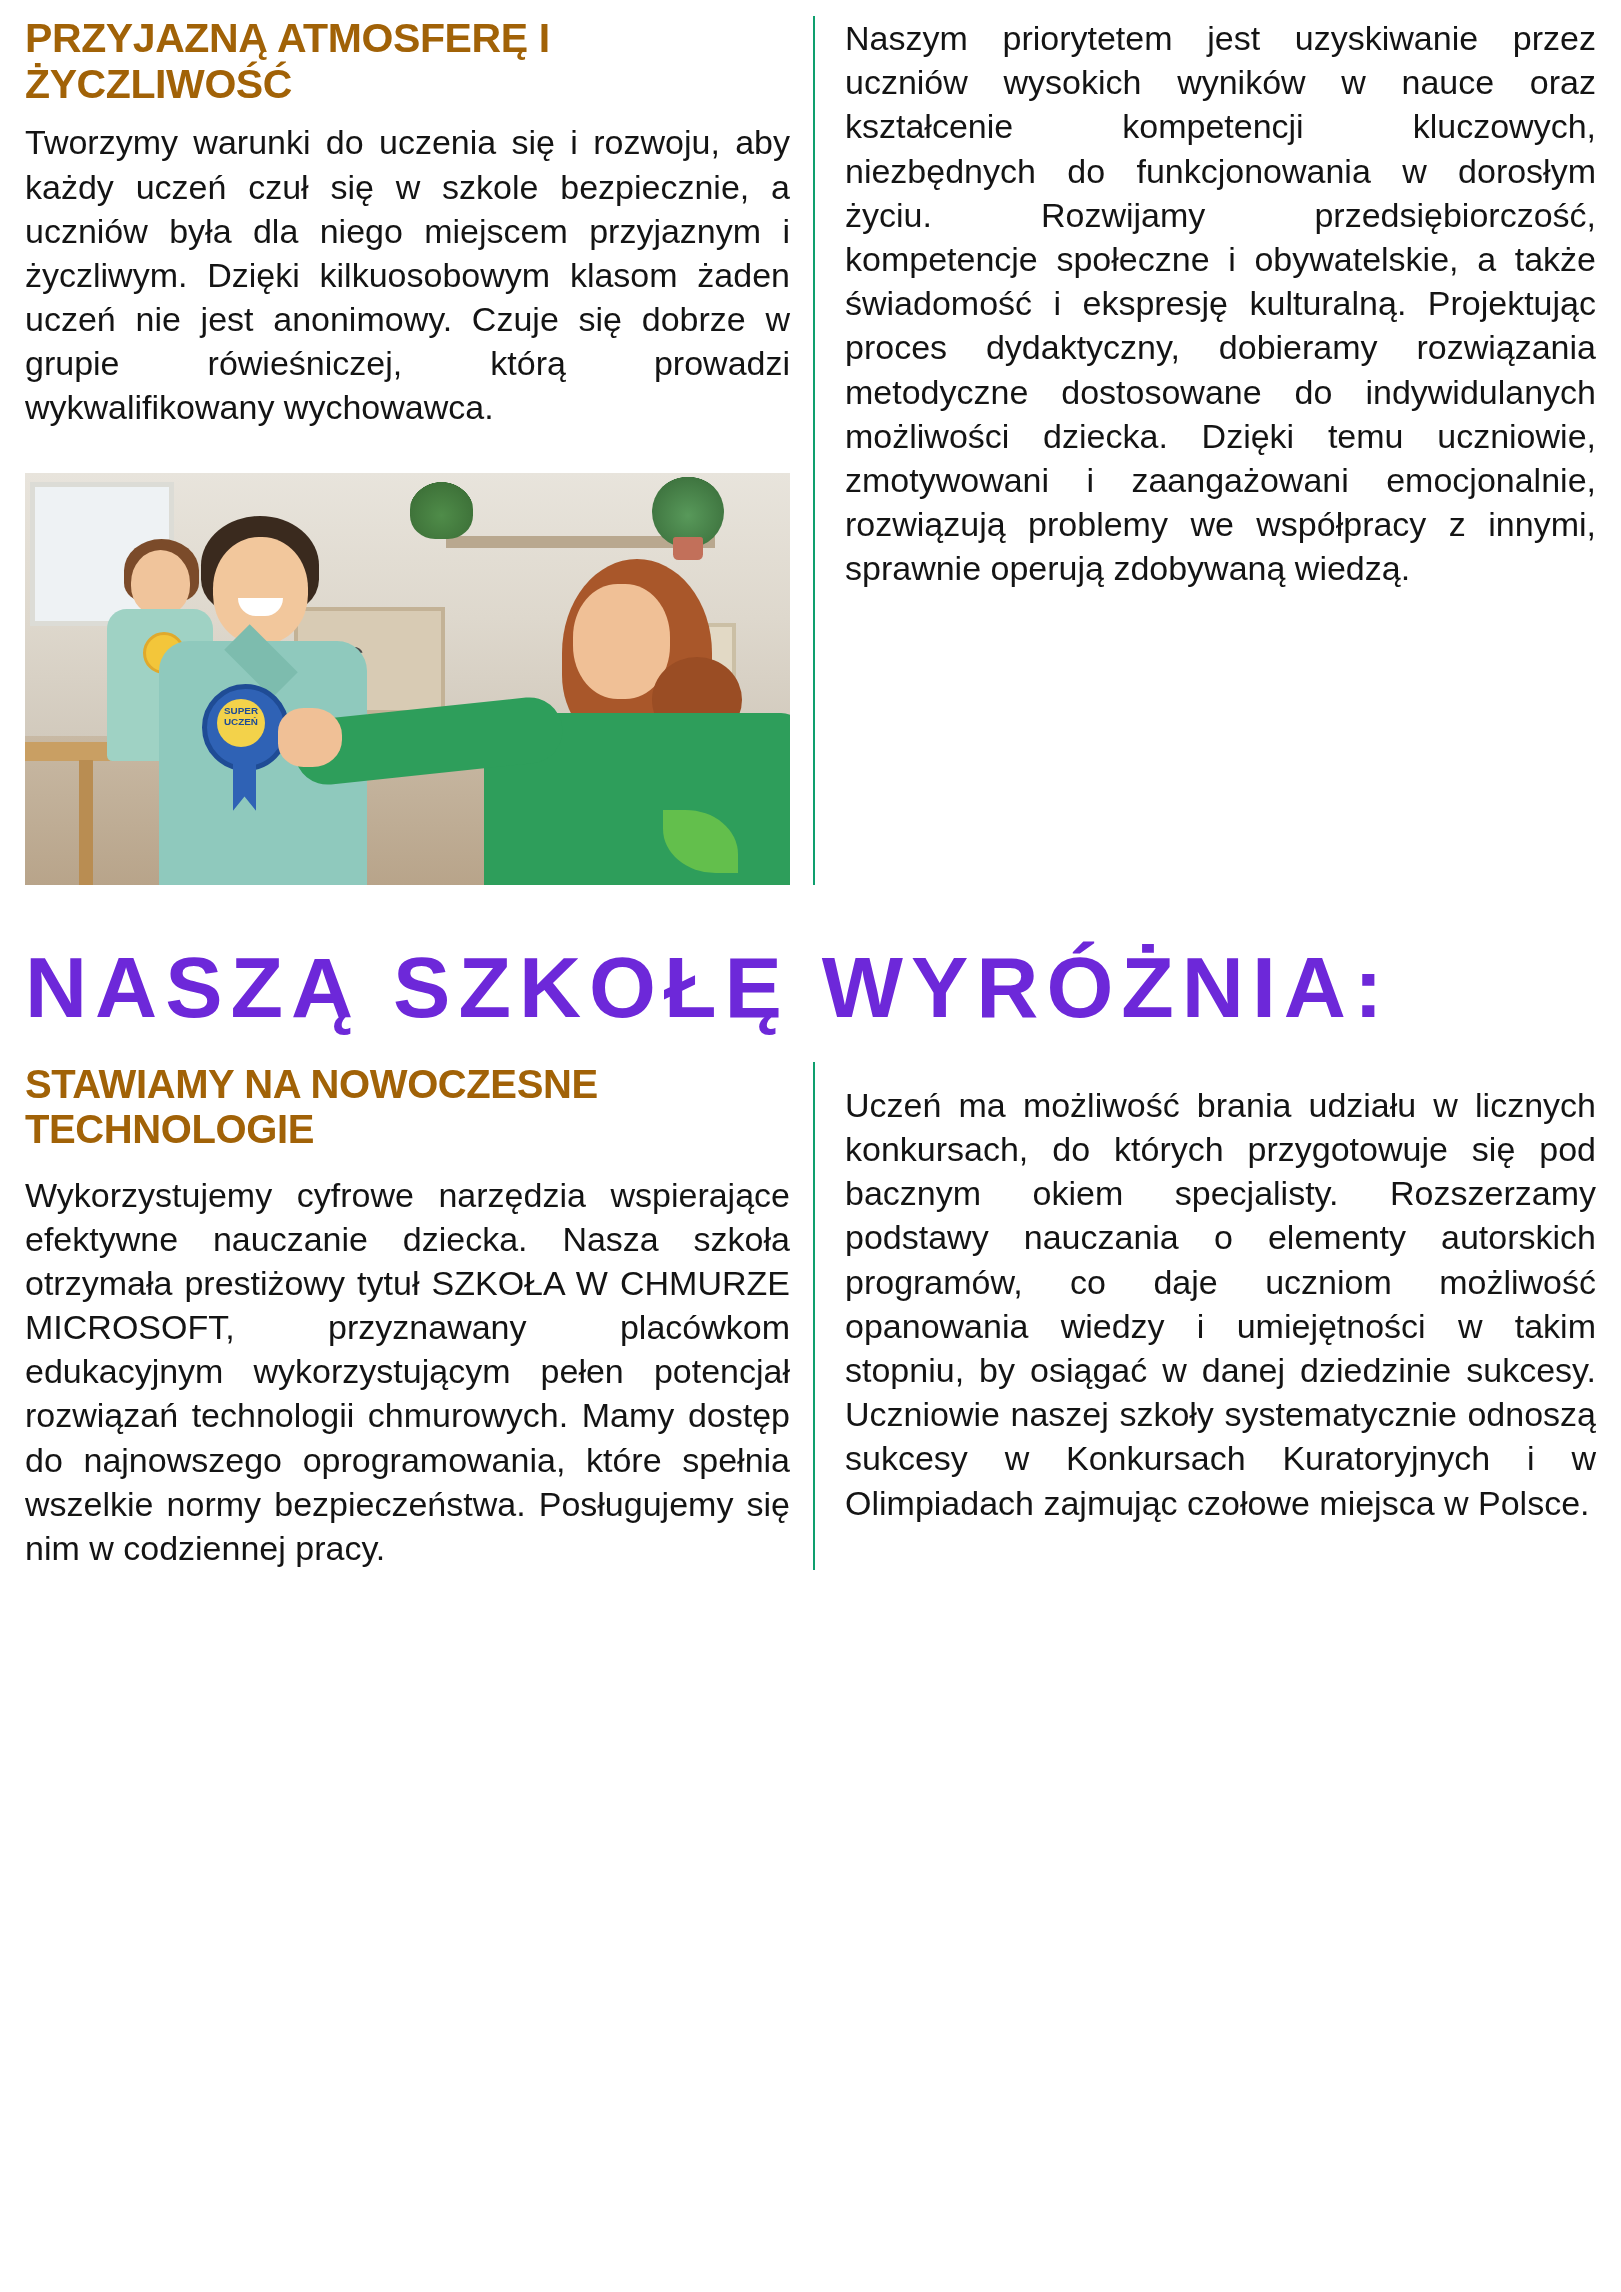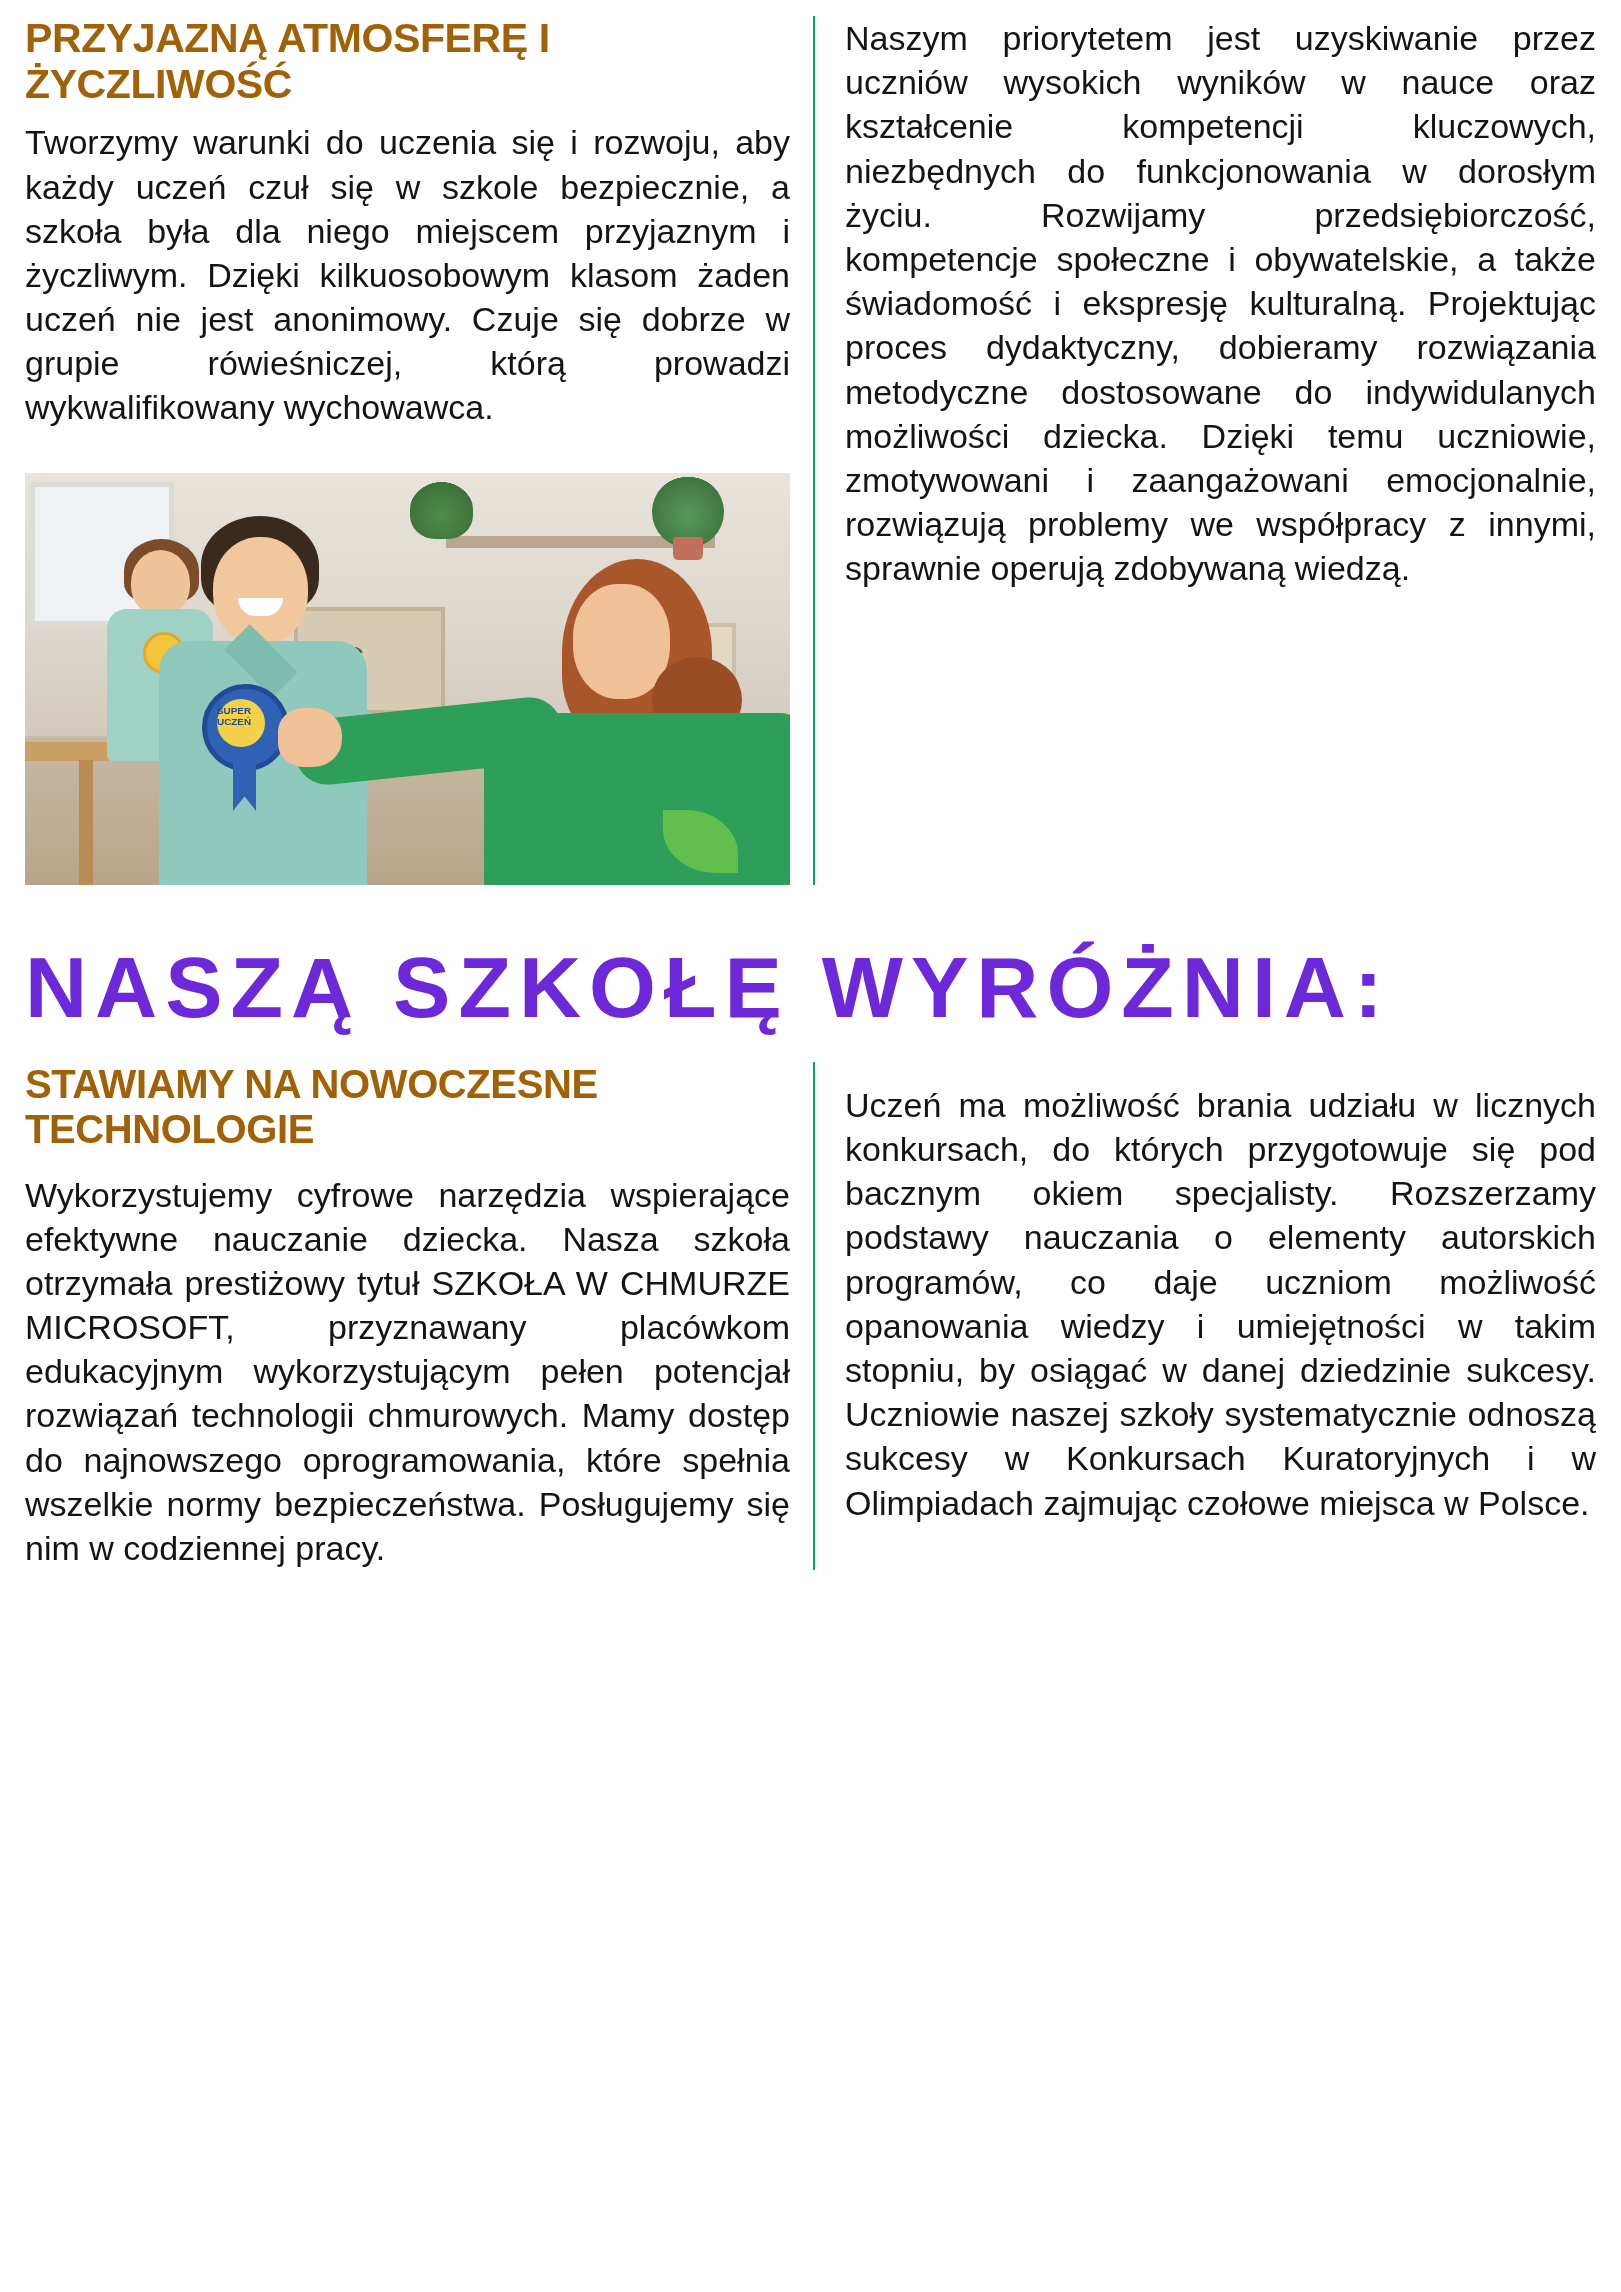--- a/index.html
+++ b/index.html
@@ -180,21 +180,21 @@
     position: absolute; left: 202px; top: 170px; width: 68px; height: 36px;
     background: #7dbcae; transform: rotate(45deg);
   }
   .ph-rosette {
     position: absolute; left: 177px; top: 211px; width: 77px; height: 77px;
     background: #2f62b5; border-radius: 50%; border: 5.4px solid #1f4c95;
   }
   .ph-rosette-in {
     position: absolute; left: 192px; top: 226px; width: 48px; height: 48px;
     background: #f3d24a; border-radius: 50%;
-    font-size: 9.9px; color: #1f4c95; line-height: 1.1;
+    font-size: 9.9px; color: #1f4c95; text-align: center; line-height: 1.1;
     padding-top: 7.2px; box-sizing: border-box; font-weight: bold;
   }
   .ph-ribbon {
     position: absolute; left: 208px; top: 279px; width: 23px; height: 59px;
     background: #2f62b5; clip-path: polygon(0 0, 100% 0, 100% 100%, 50% 76%, 0 100%);
   }
   
   .ph-teach-hair {
     position: absolute; left: 537px; top: 86px; width: 150px; height: 188px;
     background: #a9572a; border-radius: 52% 52% 40% 40%;
@@ -249,21 +249,21 @@
 </style>
 </head>
 <body>
 
 <div class="page">
 
   <div class="top-section">
 
     <div class="col col-left">
       <h2 class="heading">PRZYJAZNĄ ATMOSFERĘ I ŻYCZLIWOŚĆ</h2>
-      <p class="body">Tworzymy warunki do uczenia się i rozwoju, aby każdy uczeń czuł się w szkole bezpiecznie, a szkoła była dla niego miejscem przyjaznym i życzliwym. Dzięki kilkuosobowym klasom żaden uczeń nie jest anonimowy. Czuje się dobrze w grupie rówieśniczej, którą prowadzi wykwalifikowany wychowawca.</p>
+      <p class="body">Tworzymy warunki do uczenia się i rozwoju, aby każdy uczeń czuł się w szkole bezpiecznie, a uczniów była dla niego miejscem przyjaznym i życzliwym. Dzięki kilkuosobowym klasom żaden uczeń nie jest anonimowy. Czuje się dobrze w grupie rówieśniczej, którą prowadzi wykwalifikowany wychowawca.</p>
 
       <div class="photo-wrap">
         <div class="photo">
           <div class="ph-wall"></div>
           <div class="ph-floor"></div>
           <div class="ph-window"></div>
           <div class="ph-shelf"></div>
           <div class="ph-plant1"></div>
           <div class="ph-plant2"></div>
           <div class="ph-pot"></div>

